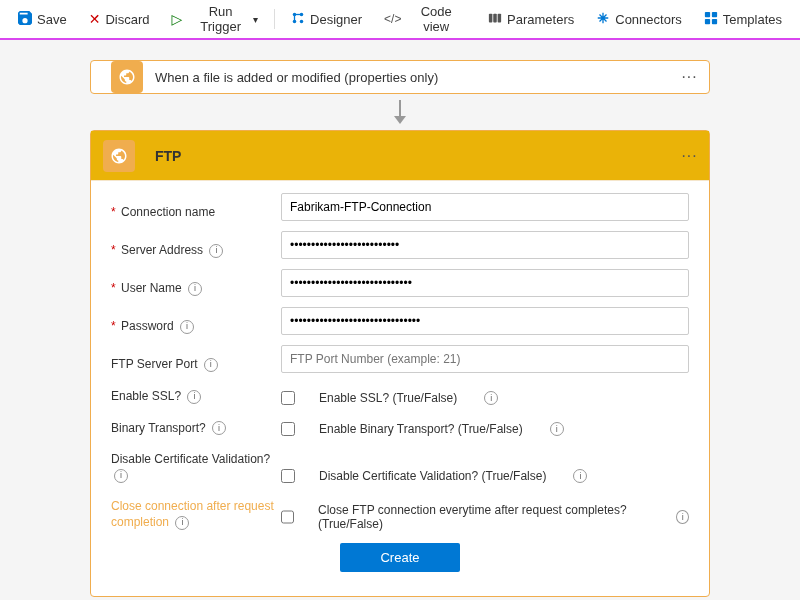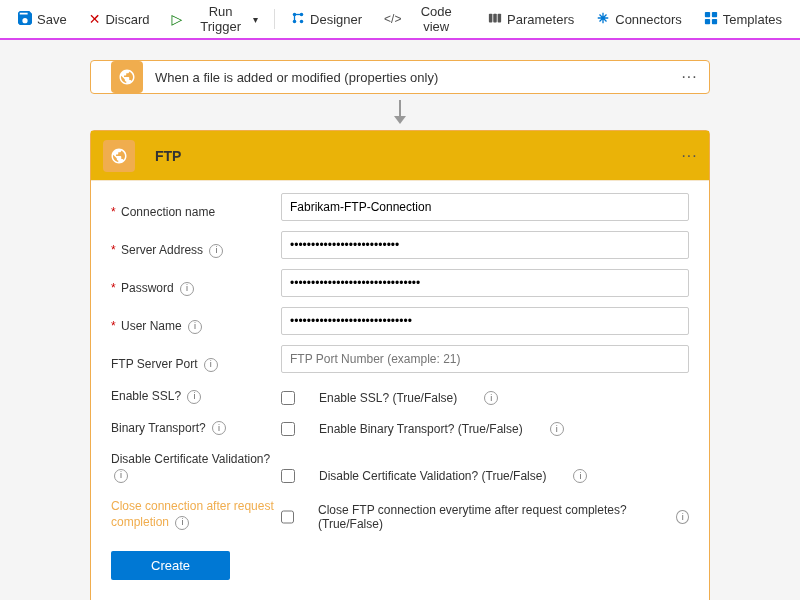--- a/index.html
+++ b/index.html
@@ -229,21 +229,22 @@
       border: 1px solid #999;
       font-size: 9px;
       color: #666;
       cursor: pointer;
       margin-left: 3px;
     }
 
     
     .create-btn-row {
       display: flex;
-      margin-top: 20px;
+      justify-content: center;
+      margin-top: 12px;
       padding-bottom: 8px;
     }
     .create-btn {
       background: #0078d4;
       color: #fff;
       border: none;
       border-radius: 2px;
       padding: 7px 40px;
       font-size: 13px;
       cursor: pointer;
@@ -370,33 +371,33 @@
           <span class="required">*</span>
           <span>Server Address</span>
           <span class="info-icon">i</span>
         </div>
         <input class="form-input" type="password" value="abcdefghijklmnopqrstuvwxyz" style="">
       </div>
 
       <div class="form-row">
         <div class="form-label">
           <span class="required">*</span>
+          <span>User Name</span>
+          <span class="info-icon">i</span>
+        </div>
+        <input class="form-input" type="password" value="abcdefghijklmnopqrstuvwxyz123" style="">
+      </div>
+
+      <div class="form-row">
+        <div class="form-label">
+          <span class="required">*</span>
           <span>Password</span>
           <span class="info-icon">i</span>
         </div>
         <input class="form-input" type="password" value="abcdefghijklmnopqrstuvwxyz12345" style="">
-      </div>
-
-      <div class="form-row">
-        <div class="form-label">
-          <span class="required">*</span>
-          <span>User Name</span>
-          <span class="info-icon">i</span>
-        </div>
-        <input class="form-input" type="password" value="abcdefghijklmnopqrstuvwxyz123" style="">
       </div>
 
       <div class="form-row">
         <div class="form-label">
           <span>FTP Server Port</span>
           <span class="info-icon">i</span>
         </div>
         <input class="form-input" type="text" style="color: rgb(153, 153, 153);" placeholder="FTP Port Number (example: 21)">
       </div>
 

